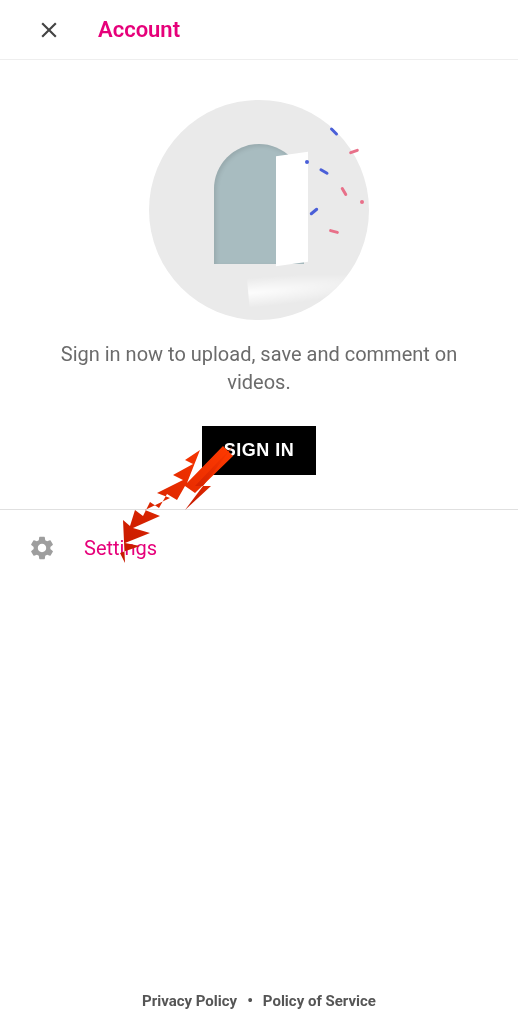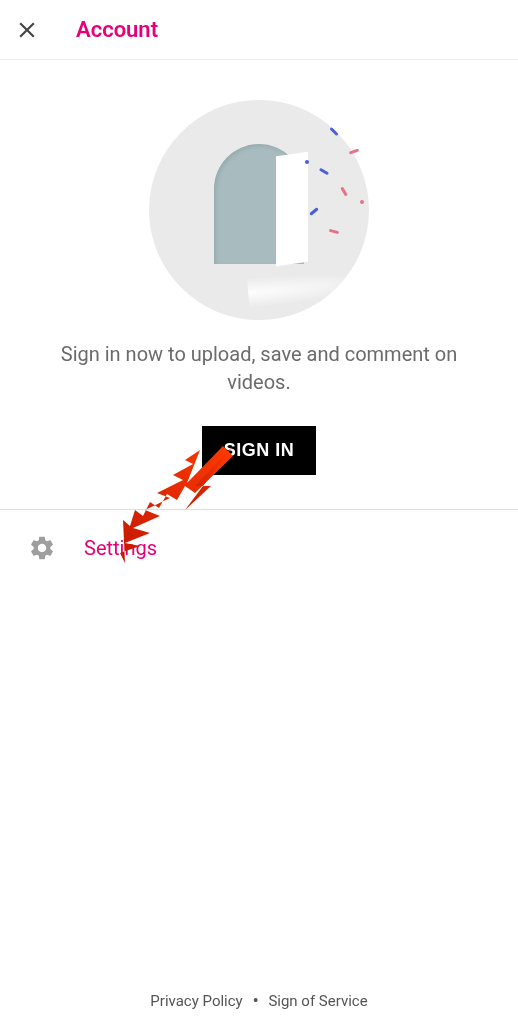--- a/index.html
+++ b/index.html
@@ -10,21 +10,21 @@
       background: #fff;
       display: flex;
       flex-direction: column;
       overflow: hidden;
       position: relative;
     }
     .header {
       height: 60px;
       display: flex;
       align-items: center;
-      padding: 0 14px;
+      padding: 0 36px;
       border-bottom: 1px solid #eee;
     }
     .close-icon {
       width: 26px;
       height: 26px;
       color: #444;
       cursor: pointer;
     }
     .header-title {
       color: #e6007a;
@@ -159,21 +159,21 @@
       z-index: 10;
     }
     .footer {
       margin-top: auto;
       padding-bottom: 14px;
       text-align: center;
     }
     .footer a {
       color: #555;
       font-size: 15px;
-      font-weight: 400;
+      font-weight: 700;
       text-decoration: none;
     }
     .footer-sep {
       color: #555;
       margin: 0 6px;
       font-weight: 700;
     }
   </style>
 </head>
 <body>
@@ -229,14 +229,14 @@
       <stop offset="100%" stop-color="#ff3a00"></stop>
     </linearGradient>
   </defs>
   <path fill="url(#arrGrad)" d="M 10 125 L 5 115 L 25 108 L 10 105 L 35 95 L 18 90 L 45 78 L 30 72 L 55 60 L 42 55 L 68 42 L 58 37 L 78 26 L 70 22 L 85 12 L 72 45 L 108 8 L 118 18 L 80 55 L 70 48 L 62 62 L 52 56 L 44 70 L 35 64 L 28 78 L 20 72 L 15 88 L 8 82 Z"></path>
   <path fill="url(#arrGrad)" d="M 118 8 L 80 48 L 96 48 L 70 72 Z"></path>
 </svg>
 
 <div class="footer">
   <a href="#">Privacy Policy</a>
   <span class="footer-sep">•</span>
-  <a href="#">Sign of Service</a>
+  <a href="#">Policy of Service</a>
 </div>
 
 </body></html>

